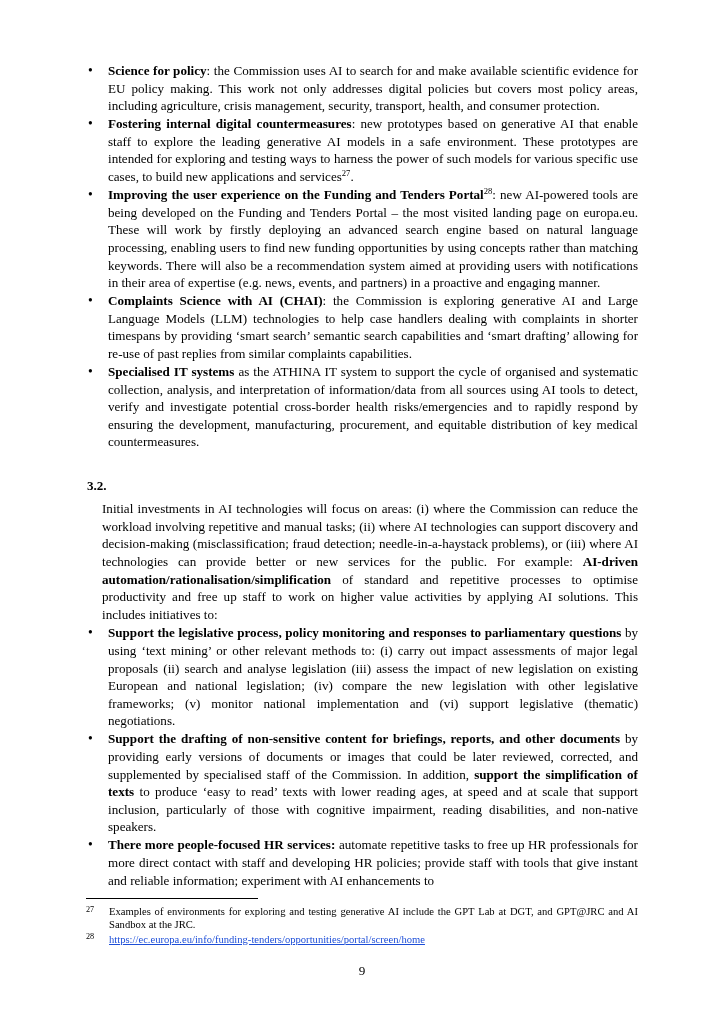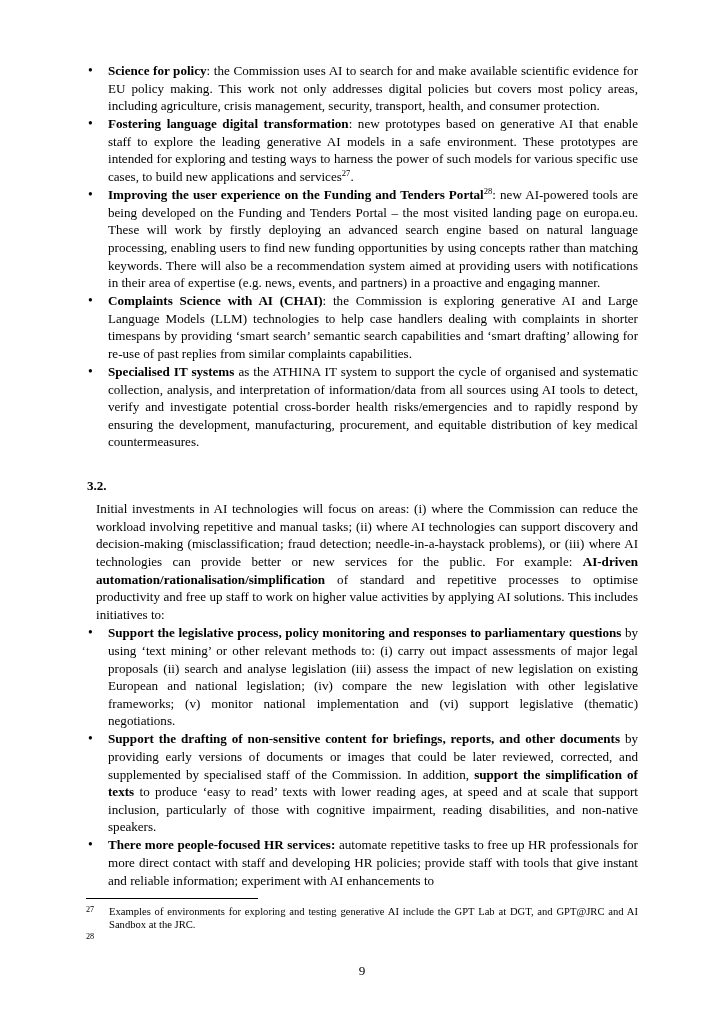--- a/index.html
+++ b/index.html
@@ -65,21 +65,21 @@
   .heading .num {
     width: 54px;
     flex: 0 0 54px;
     margin-top: 16px;
   }
   .para {
     font-size: 13.1px;
     line-height: 17.6px;
     text-align: justify;
     text-justify: inter-word;
-    margin: 0 0 1px 10px;
+    margin: 0 0 1px 16px;
     hyphens: none;
   }
   .gap-before-list { margin-top: 5.5px; }
   .footnotes {
     position: absolute;
     left: 86px;
     top: 898px;
     width: 552px;
   }
   .fn-rule {
@@ -124,21 +124,21 @@
 
   <div class="body-block">
 
     <ul class="bullets">
 
       <li>
         <b>Science for policy</b><span>: the Commission uses AI to search for and make available scientific evidence for EU policy making. This work not only addresses digital policies but covers most policy areas, including agriculture, crisis management, security, transport, health, and consumer protection.</span>
       </li>
 
       <li>
-        <b>Fostering language digital transformation</b><span>: new prototypes based on generative AI that enable staff to explore the leading generative AI models in a safe environment. These prototypes are intended for exploring and testing ways to harness the power of such models for various specific use cases, to build new applications and services</span><sup>27</sup><span>.</span>
+        <b>Fostering internal digital countermeasures</b><span>: new prototypes based on generative AI that enable staff to explore the leading generative AI models in a safe environment. These prototypes are intended for exploring and testing ways to harness the power of such models for various specific use cases, to build new applications and services</span><sup>27</sup><span>.</span>
       </li>
 
       <li>
         <b>Improving the user experience on the Funding and Tenders Portal</b><sup>28</sup><span>: new AI-powered tools are being developed on the Funding and Tenders Portal – the most visited landing page on europa.eu. These will work by firstly deploying an advanced search engine based on natural language processing, enabling users to find new funding opportunities by using concepts rather than matching keywords. There will also be a recommendation system aimed at providing users with notifications in their area of expertise (e.g. news, events, and partners) in a proactive and engaging manner.</span>
       </li>
 
       <li>
         <b>Complaints Science with AI (CHAI)</b><span>: the Commission is exploring generative AI and Large Language Models (LLM) technologies to help case handlers dealing with complaints in shorter timespans by providing ‘smart search’ semantic search capabilities and ‘smart drafting’ allowing for re-use of past replies from similar complaints capabilities.</span>
       </li>
 
@@ -173,19 +173,19 @@
   </div>
 
   <div class="footnotes">
     <div class="fn-rule"></div>
 
     <div class="fn">
       <span class="marker">27</span><span>Examples of environments for exploring and testing generative AI include the GPT Lab at DGT, and GPT@JRC and AI Sandbox at the JRC.</span>
     </div>
 
     <div class="fn">
-      <span class="marker">28</span>
+      <span class="marker">28</span><a class="link" href="#">https://ec.europa.eu/info/funding-tenders/opportunities/portal/screen/home</a>
     </div>
   </div>
 
   <div class="page-number">9</div>
 
 </div>
 
 </body></html>

